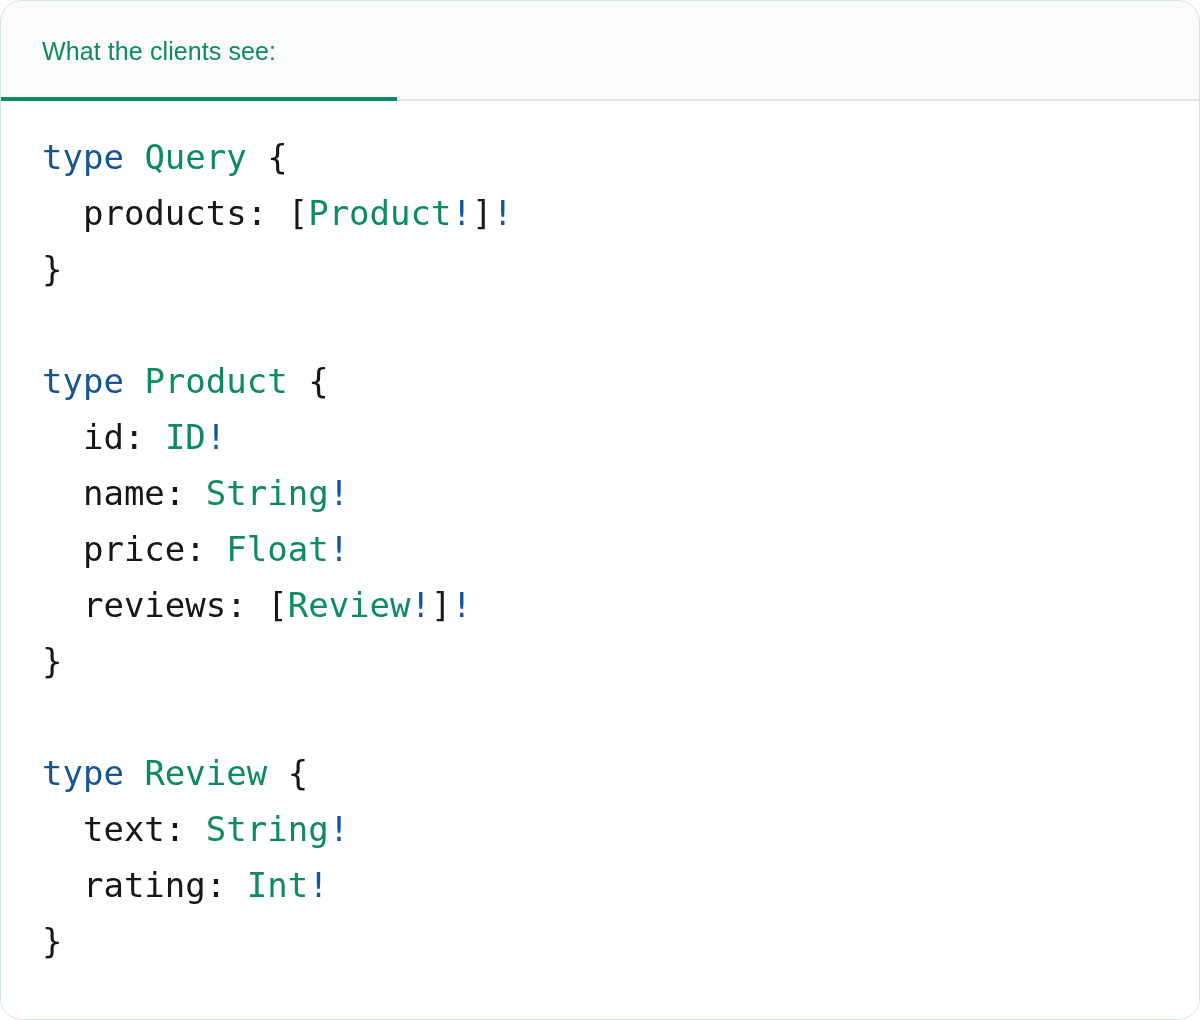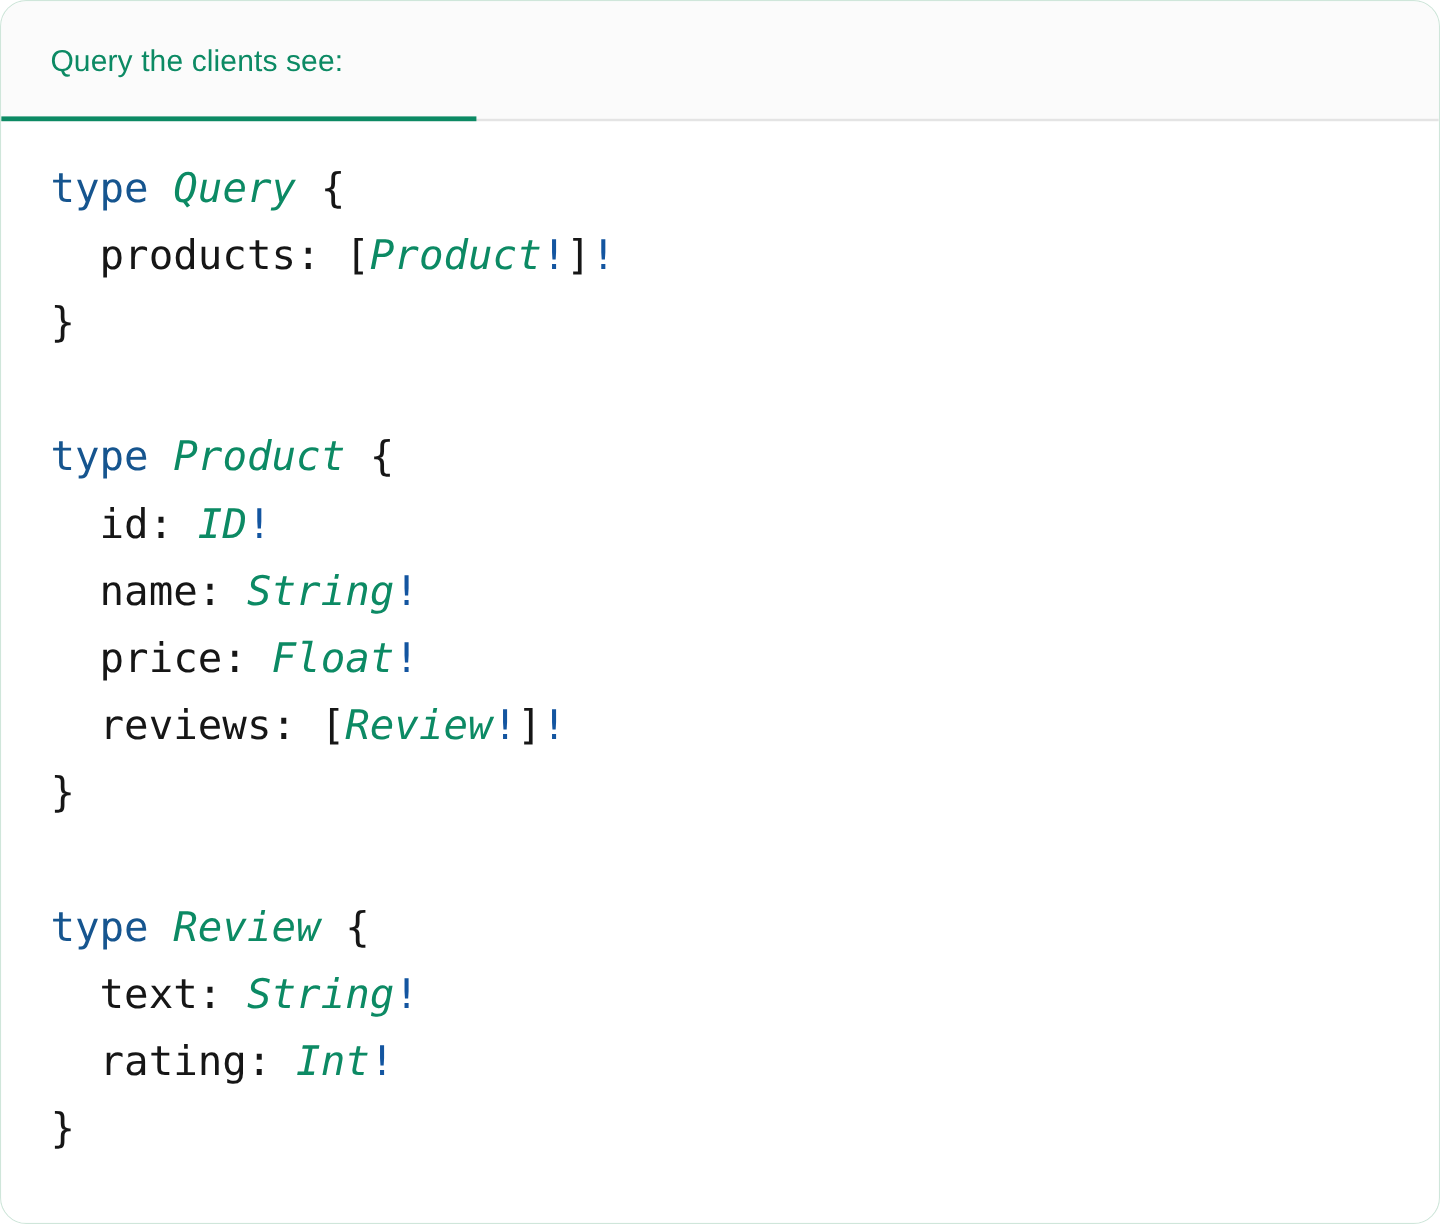--- a/index.html
+++ b/index.html
@@ -95,36 +95,36 @@
     padding-left: 41px;
     height: 56px;
     white-space: pre;
   }
   .code-line.blank {
     height: 56px;
   }
 
   
   .tok-keyword  { color: #16558f; }   
-  .tok-typename { color: #0c8a64; font-style: italic; }   
+  .tok-typename { color: #0c8a64; }   
   .tok-punct    { color: #161616; }   
   .tok-field    { color: #161616; }   
   .tok-bang     { color: #1355a0; }   
   .tok-plain    { color: #161616; }
 </style>
 </head>
 <body>
 
 <div class="panel" style="background: rgb(255, 255, 255); border-color: rgb(207, 230, 218); border-radius: 22px;">
 
   <div class="tabstrip" style="background: rgb(251, 251, 251);">
     <div class="tabstrip-baseline" style="background: rgb(228, 228, 228);"></div>
 
     <div class="tab">
-      <span class="tab-label" style="color: rgb(12, 138, 100);">Query the clients see:</span>
+      <span class="tab-label" style="color: rgb(12, 138, 100);">What the clients see:</span>
     </div>
 
     <div class="tab-underline" style="background: rgb(12, 138, 100);"></div>
   </div>
 
   <div class="code-body" style="background: rgb(255, 255, 255);">
     <pre class="code-block" id="code-block"><div class="code-line"><span class="tok-keyword" style="color: rgb(22, 85, 143);">type</span><span class="tok-plain" style="color: rgb(22, 22, 22);"> </span><span class="tok-typename" style="color: rgb(12, 138, 100);">Query</span><span class="tok-plain" style="color: rgb(22, 22, 22);"> </span><span class="tok-punct" style="color: rgb(22, 22, 22);">{</span></div><div class="code-line"><span class="tok-plain" style="color: rgb(22, 22, 22);">  </span><span class="tok-field" style="color: rgb(22, 22, 22);">products</span><span class="tok-punct" style="color: rgb(22, 22, 22);">:</span><span class="tok-plain" style="color: rgb(22, 22, 22);"> </span><span class="tok-punct" style="color: rgb(22, 22, 22);">[</span><span class="tok-typename" style="color: rgb(12, 138, 100);">Product</span><span class="tok-bang" style="color: rgb(19, 85, 160);">!</span><span class="tok-punct" style="color: rgb(22, 22, 22);">]</span><span class="tok-bang" style="color: rgb(19, 85, 160);">!</span></div><div class="code-line"><span class="tok-punct" style="color: rgb(22, 22, 22);">}</span></div><div class="code-line blank">&nbsp;</div><div class="code-line"><span class="tok-keyword" style="color: rgb(22, 85, 143);">type</span><span class="tok-plain" style="color: rgb(22, 22, 22);"> </span><span class="tok-typename" style="color: rgb(12, 138, 100);">Product</span><span class="tok-plain" style="color: rgb(22, 22, 22);"> </span><span class="tok-punct" style="color: rgb(22, 22, 22);">{</span></div><div class="code-line"><span class="tok-plain" style="color: rgb(22, 22, 22);">  </span><span class="tok-field" style="color: rgb(22, 22, 22);">id</span><span class="tok-punct" style="color: rgb(22, 22, 22);">:</span><span class="tok-plain" style="color: rgb(22, 22, 22);"> </span><span class="tok-typename" style="color: rgb(12, 138, 100);">ID</span><span class="tok-bang" style="color: rgb(19, 85, 160);">!</span></div><div class="code-line"><span class="tok-plain" style="color: rgb(22, 22, 22);">  </span><span class="tok-field" style="color: rgb(22, 22, 22);">name</span><span class="tok-punct" style="color: rgb(22, 22, 22);">:</span><span class="tok-plain" style="color: rgb(22, 22, 22);"> </span><span class="tok-typename" style="color: rgb(12, 138, 100);">String</span><span class="tok-bang" style="color: rgb(19, 85, 160);">!</span></div><div class="code-line"><span class="tok-plain" style="color: rgb(22, 22, 22);">  </span><span class="tok-field" style="color: rgb(22, 22, 22);">price</span><span class="tok-punct" style="color: rgb(22, 22, 22);">:</span><span class="tok-plain" style="color: rgb(22, 22, 22);"> </span><span class="tok-typename" style="color: rgb(12, 138, 100);">Float</span><span class="tok-bang" style="color: rgb(19, 85, 160);">!</span></div><div class="code-line"><span class="tok-plain" style="color: rgb(22, 22, 22);">  </span><span class="tok-field" style="color: rgb(22, 22, 22);">reviews</span><span class="tok-punct" style="color: rgb(22, 22, 22);">:</span><span class="tok-plain" style="color: rgb(22, 22, 22);"> </span><span class="tok-punct" style="color: rgb(22, 22, 22);">[</span><span class="tok-typename" style="color: rgb(12, 138, 100);">Review</span><span class="tok-bang" style="color: rgb(19, 85, 160);">!</span><span class="tok-punct" style="color: rgb(22, 22, 22);">]</span><span class="tok-bang" style="color: rgb(19, 85, 160);">!</span></div><div class="code-line"><span class="tok-punct" style="color: rgb(22, 22, 22);">}</span></div><div class="code-line blank">&nbsp;</div><div class="code-line"><span class="tok-keyword" style="color: rgb(22, 85, 143);">type</span><span class="tok-plain" style="color: rgb(22, 22, 22);"> </span><span class="tok-typename" style="color: rgb(12, 138, 100);">Review</span><span class="tok-plain" style="color: rgb(22, 22, 22);"> </span><span class="tok-punct" style="color: rgb(22, 22, 22);">{</span></div><div class="code-line"><span class="tok-plain" style="color: rgb(22, 22, 22);">  </span><span class="tok-field" style="color: rgb(22, 22, 22);">text</span><span class="tok-punct" style="color: rgb(22, 22, 22);">:</span><span class="tok-plain" style="color: rgb(22, 22, 22);"> </span><span class="tok-typename" style="color: rgb(12, 138, 100);">String</span><span class="tok-bang" style="color: rgb(19, 85, 160);">!</span></div><div class="code-line"><span class="tok-plain" style="color: rgb(22, 22, 22);">  </span><span class="tok-field" style="color: rgb(22, 22, 22);">rating</span><span class="tok-punct" style="color: rgb(22, 22, 22);">:</span><span class="tok-plain" style="color: rgb(22, 22, 22);"> </span><span class="tok-typename" style="color: rgb(12, 138, 100);">Int</span><span class="tok-bang" style="color: rgb(19, 85, 160);">!</span></div><div class="code-line"><span class="tok-punct" style="color: rgb(22, 22, 22);">}</span></div></pre>
   </div>
 
 </div>

